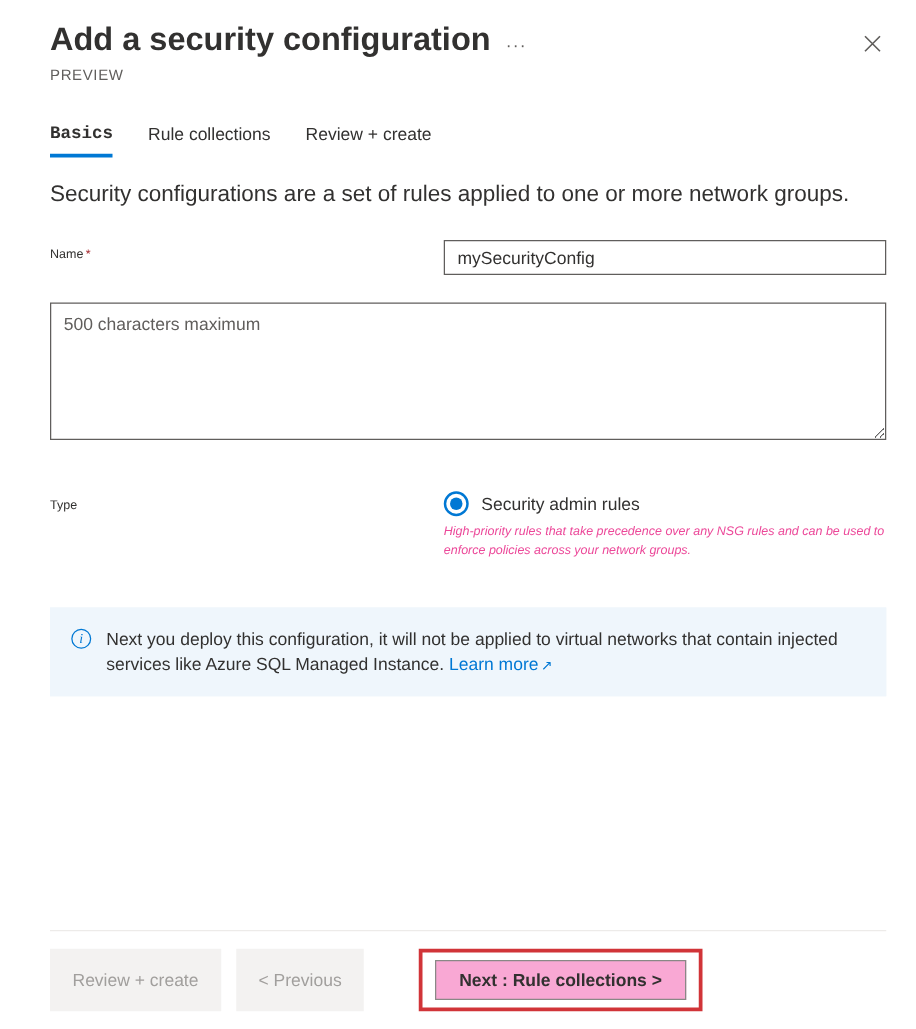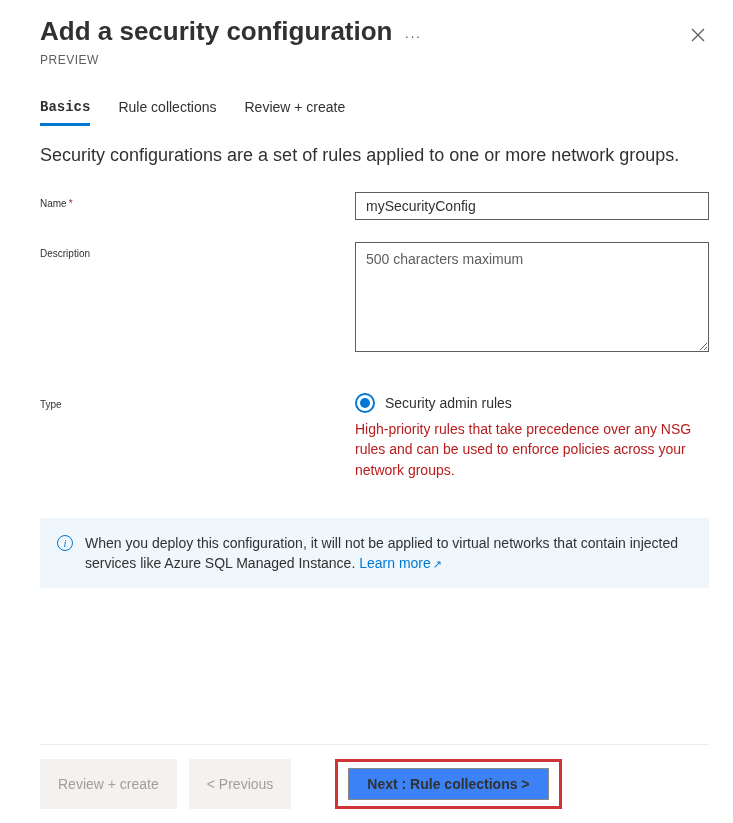--- a/index.html
+++ b/index.html
@@ -145,24 +145,25 @@
       width: 10px;
       height: 10px;
       background: #0078d4;
       border-radius: 50%;
     }
     .radio-label {
       font-size: 14px;
       color: #323130;
     }
     .type-description {
-      font-size: 14px;
-      color: #b91c1c;
+      font-size: 10px;
+      color: #ec4899;
       line-height: 1.45;
       margin-top: 4px;
+      font-style: italic;
     }
     .info-box {
       background: #eff6fc;
       border: 1px solid #eff6fc;
       padding: 14px 16px;
       display: flex;
       align-items: flex-start;
       gap: 12px;
       margin-top: 16px;
     }
@@ -208,21 +209,21 @@
       font-family: inherit;
       border: none;
       cursor: pointer;
     }
     .footer-btn.disabled {
       background: #f3f2f1;
       color: #a19f9d;
       cursor: not-allowed;
     }
     .footer-btn.primary {
-      background: #3b82f6;
+      background: #f9a8d4;
       color: #323130;
       border: 1px solid #8a8886;
       font-weight: 600;
     }
     .highlight-box {
       border: 3px solid #d13438;
       padding: 6px 10px;
       display: inline-flex;
       margin-left: 32px;
     }
@@ -255,21 +256,20 @@
   <div class="form-row">
     <div class="form-label">
       <span>Name</span><span class="required">*</span>
     </div>
     <div class="form-field">
       <input type="text" class="text-input" value="mySecurityConfig" style="">
     </div>
   </div>
 
   <div class="form-row">
-    <div class="form-label">Description</div>
     <div class="form-field">
       <textarea class="textarea-input" placeholder="500 characters maximum" style=""></textarea>
     </div>
   </div>
 
   <div class="form-row" style="margin-top:16px;">
     <div class="form-label">Type</div>
     <div class="form-field">
       <div class="radio-row">
         <div class="radio-outer">
@@ -277,21 +277,21 @@
         </div>
         <span class="radio-label">Security admin rules</span>
       </div>
       <div class="type-description">High-priority rules that take precedence over any NSG rules and can be used to enforce policies across your network groups.</div>
     </div>
   </div>
 
   <div class="info-box">
     <div class="info-icon">i</div>
     <div class="info-text">
-      <span>When you deploy this configuration, it will not be applied to virtual networks that contain injected services like Azure SQL Managed Instance. </span><a class="learn-more"><span>Learn more</span><span class="external-icon">↗</span></a>
+      <span>Next you deploy this configuration, it will not be applied to virtual networks that contain injected services like Azure SQL Managed Instance. </span><a class="learn-more"><span>Learn more</span><span class="external-icon">↗</span></a>
     </div>
   </div>
 
   <div class="footer">
     <button class="footer-btn disabled">Review + create</button>
     <button class="footer-btn disabled">&lt; Previous</button>
     <div class="highlight-box">
       <button class="footer-btn primary">Next : Rule collections &gt;</button>
     </div>
   </div>

